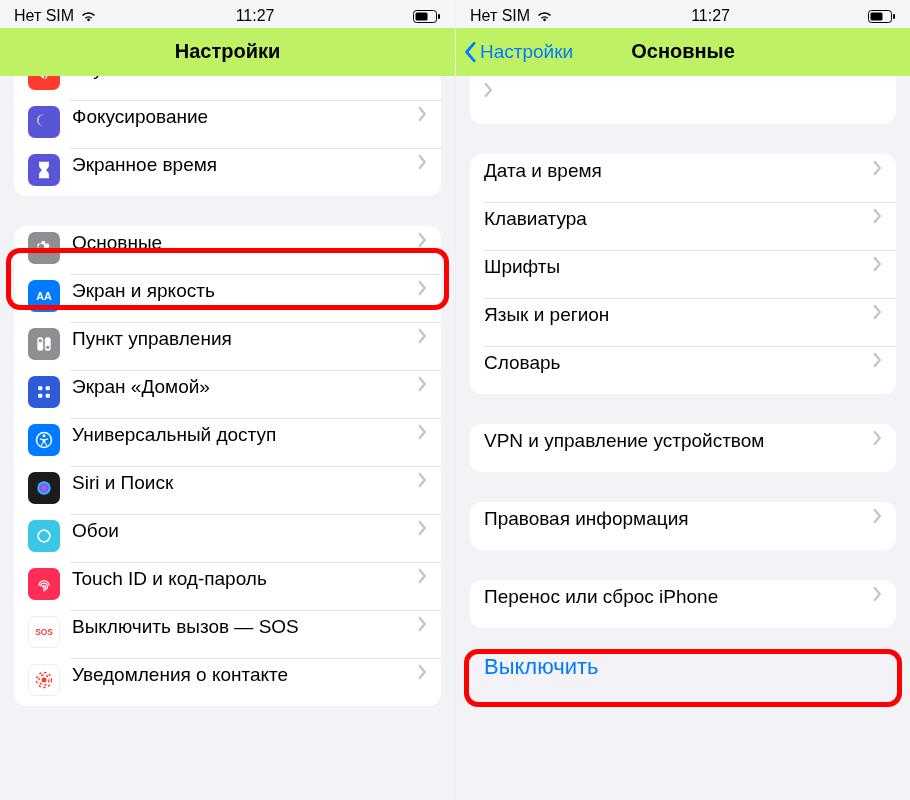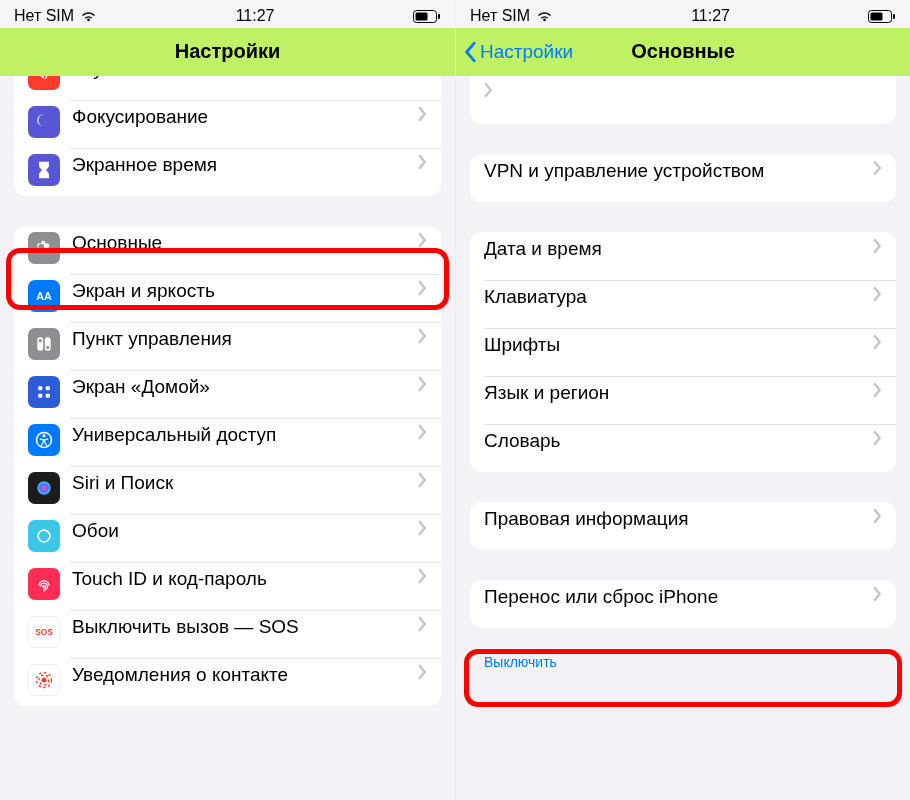--- a/index.html
+++ b/index.html
@@ -99,21 +99,21 @@
   }
   .row .label { flex: 1; color:#000; }
   .chevron {
     color: #c4c4c6;
     flex-shrink:0;
   }
   .chevron svg { width: 9px; height: 16px; display:block; }
   .link-row {
     padding: 10px 28px 20px;
     color: #007aff;
-    font-size: 14px;
+    font-size: 22px;
   }
   .highlight {
     position: absolute;
     border: 5px solid #ff0000;
     border-radius: 14px;
     pointer-events: none;
     z-index: 10;
   }
   
   .bg-red { background:#ff3b30;}
@@ -398,64 +398,64 @@
         <span class="chevron">
             <svg viewBox="0 0 8 14">
               <path fill="none" stroke="currentColor" stroke-width="2" d="M1 1l5 6-5 6"></path>
             </svg>
           </span>
       </div>
     </div>
 
     <div class="group" style="margin-top:30px;">
       <div class="row no-icon">
+        <span class="label">Дата и время</span>
+        <span class="chevron">
+            <svg viewBox="0 0 8 14">
+              <path fill="none" stroke="currentColor" stroke-width="2" d="M1 1l5 6-5 6"></path>
+            </svg>
+          </span>
+      </div>
+      <div class="row no-icon">
+        <span class="label">Клавиатура</span>
+        <span class="chevron">
+            <svg viewBox="0 0 8 14">
+              <path fill="none" stroke="currentColor" stroke-width="2" d="M1 1l5 6-5 6"></path>
+            </svg>
+          </span>
+      </div>
+      <div class="row no-icon">
+        <span class="label">Шрифты</span>
+        <span class="chevron">
+            <svg viewBox="0 0 8 14">
+              <path fill="none" stroke="currentColor" stroke-width="2" d="M1 1l5 6-5 6"></path>
+            </svg>
+          </span>
+      </div>
+      <div class="row no-icon">
+        <span class="label">Язык и регион</span>
+        <span class="chevron">
+            <svg viewBox="0 0 8 14">
+              <path fill="none" stroke="currentColor" stroke-width="2" d="M1 1l5 6-5 6"></path>
+            </svg>
+          </span>
+      </div>
+      <div class="row no-icon">
+        <span class="label">Словарь</span>
+        <span class="chevron">
+            <svg viewBox="0 0 8 14">
+              <path fill="none" stroke="currentColor" stroke-width="2" d="M1 1l5 6-5 6"></path>
+            </svg>
+          </span>
+      </div>
+    </div>
+
+    <div class="group" style="margin-top:30px;">
+      <div class="row no-icon">
         <span class="label">VPN и управление устройством</span>
-        <span class="chevron">
-            <svg viewBox="0 0 8 14">
-              <path fill="none" stroke="currentColor" stroke-width="2" d="M1 1l5 6-5 6"></path>
-            </svg>
-          </span>
-      </div>
-    </div>
-
-    <div class="group" style="margin-top:30px;">
-      <div class="row no-icon">
-        <span class="label">Дата и время</span>
-        <span class="chevron">
-            <svg viewBox="0 0 8 14">
-              <path fill="none" stroke="currentColor" stroke-width="2" d="M1 1l5 6-5 6"></path>
-            </svg>
-          </span>
-      </div>
-      <div class="row no-icon">
-        <span class="label">Клавиатура</span>
-        <span class="chevron">
-            <svg viewBox="0 0 8 14">
-              <path fill="none" stroke="currentColor" stroke-width="2" d="M1 1l5 6-5 6"></path>
-            </svg>
-          </span>
-      </div>
-      <div class="row no-icon">
-        <span class="label">Шрифты</span>
-        <span class="chevron">
-            <svg viewBox="0 0 8 14">
-              <path fill="none" stroke="currentColor" stroke-width="2" d="M1 1l5 6-5 6"></path>
-            </svg>
-          </span>
-      </div>
-      <div class="row no-icon">
-        <span class="label">Язык и регион</span>
-        <span class="chevron">
-            <svg viewBox="0 0 8 14">
-              <path fill="none" stroke="currentColor" stroke-width="2" d="M1 1l5 6-5 6"></path>
-            </svg>
-          </span>
-      </div>
-      <div class="row no-icon">
-        <span class="label">Словарь</span>
         <span class="chevron">
             <svg viewBox="0 0 8 14">
               <path fill="none" stroke="currentColor" stroke-width="2" d="M1 1l5 6-5 6"></path>
             </svg>
           </span>
       </div>
     </div>
 
     <div class="group" style="margin-top:30px;">
       <div class="row no-icon">

